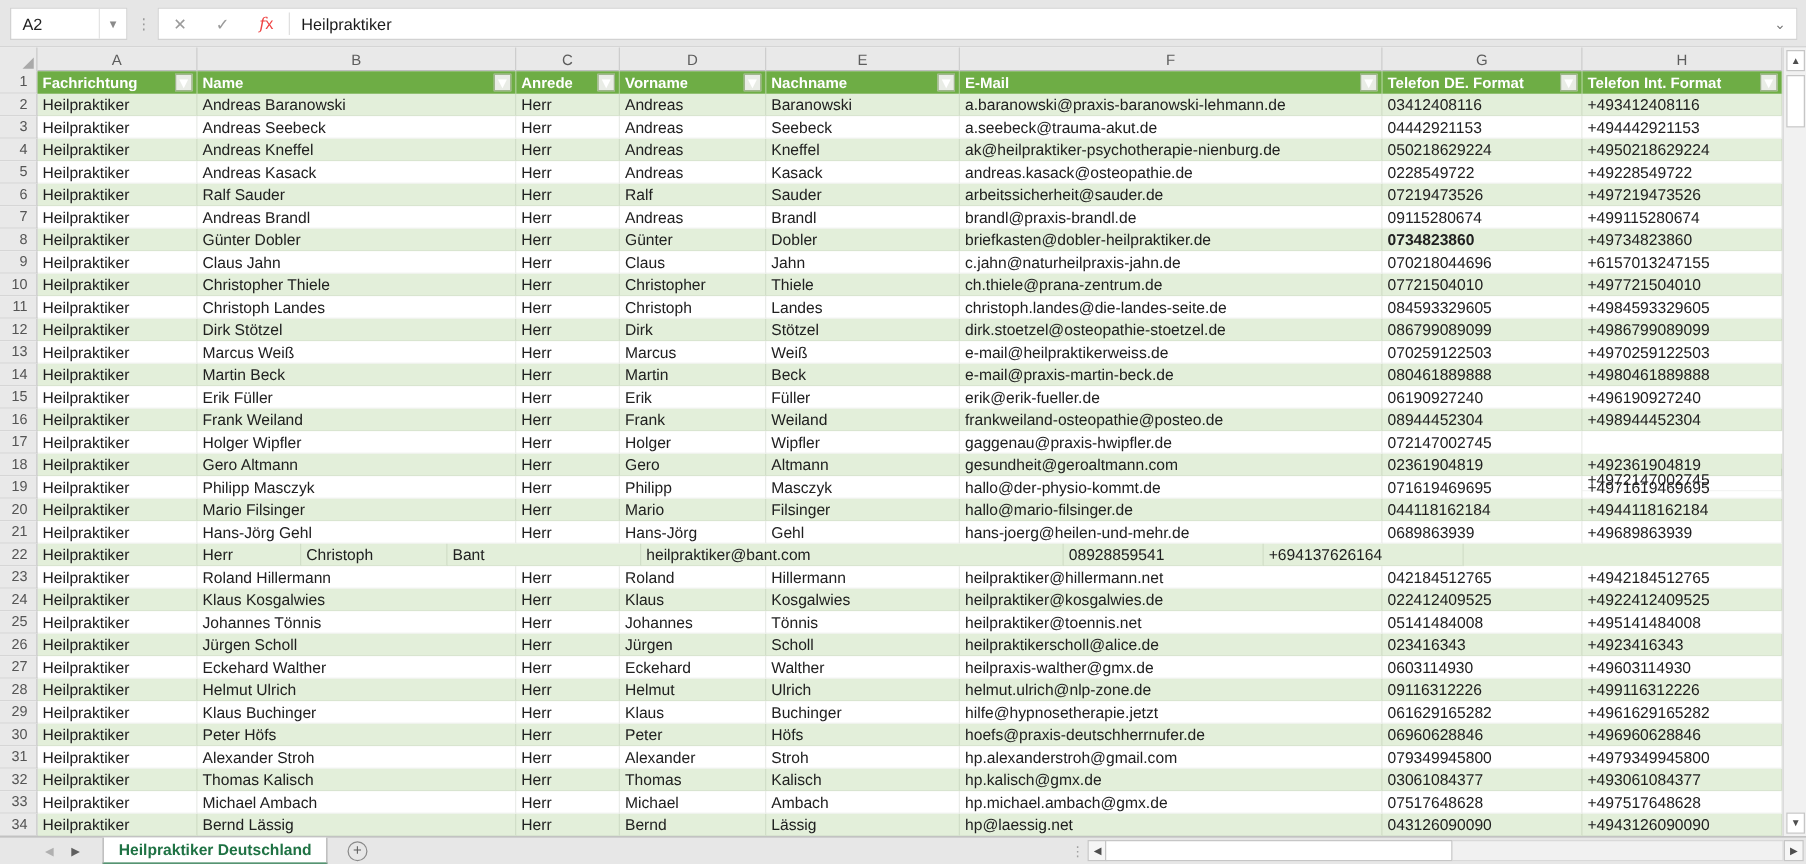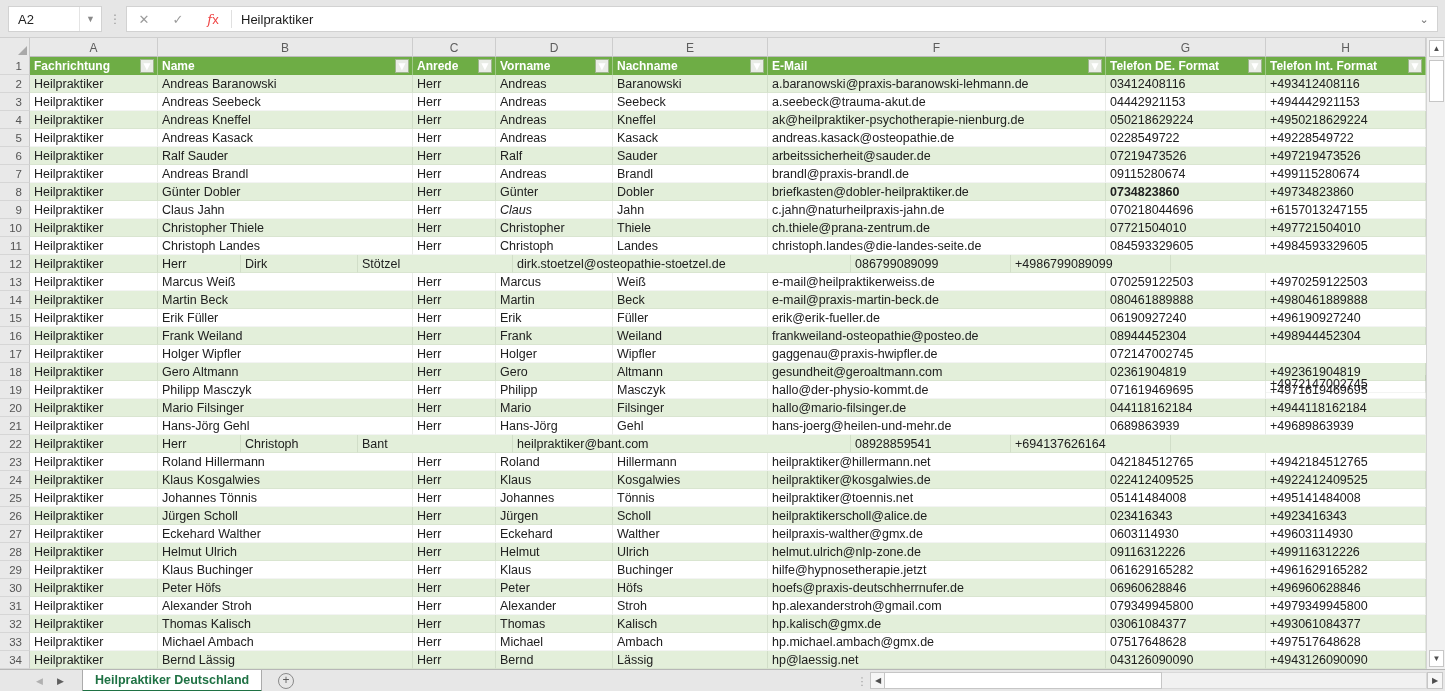--- a/index.html
+++ b/index.html
@@ -248,21 +248,21 @@
           <div class="cell" style="width: 155px;">Dobler</div>
           <div class="cell" style="width: 338px;">briefkasten@dobler-heilpraktiker.de</div>
           <div class="cell" style="width: 160px; font-weight: bold;">0734823860</div>
           <div class="cell" style="width: 160px;">+49734823860</div>
         </div>
         <div class="row">
           <div class="rownum">9</div>
           <div class="cell" style="width: 128px;">Heilpraktiker</div>
           <div class="cell" style="width: 255px;">Claus Jahn</div>
           <div class="cell" style="width: 83px;">Herr</div>
-          <div class="cell" style="width: 117px; font-style: italic;">Claus</div>
+          <div class="cell" style="width: 117px;">Claus</div>
           <div class="cell" style="width: 155px;">Jahn</div>
           <div class="cell" style="width: 338px;">c.jahn@naturheilpraxis-jahn.de</div>
           <div class="cell" style="width: 160px;">070218044696</div>
           <div class="cell" style="width: 160px;">+6157013247155</div>
         </div>
         <div class="row band">
           <div class="rownum">10</div>
           <div class="cell" style="width: 128px;">Heilpraktiker</div>
           <div class="cell" style="width: 255px;">Christopher Thiele</div>
           <div class="cell" style="width: 83px;">Herr</div>
@@ -279,20 +279,21 @@
           <div class="cell" style="width: 83px;">Herr</div>
           <div class="cell" style="width: 117px;">Christoph</div>
           <div class="cell" style="width: 155px;">Landes</div>
           <div class="cell" style="width: 338px;">christoph.landes@die-landes-seite.de</div>
           <div class="cell" style="width: 160px;">084593329605</div>
           <div class="cell" style="width: 160px;">+4984593329605</div>
         </div>
         <div class="row band">
           <div class="rownum">12</div>
           <div class="cell" style="width: 128px;">Heilpraktiker</div>
+          <div class="cell" style="width: 255px;">Dirk Stötzel</div>
           <div class="cell" style="width: 83px;">Herr</div>
           <div class="cell" style="width: 117px;">Dirk</div>
           <div class="cell" style="width: 155px;">Stötzel</div>
           <div class="cell" style="width: 338px;">dirk.stoetzel@osteopathie-stoetzel.de</div>
           <div class="cell" style="width: 160px;">086799089099</div>
           <div class="cell" style="width: 160px;">+4986799089099</div>
         </div>
         <div class="row">
           <div class="rownum">13</div>
           <div class="cell" style="width: 128px;">Heilpraktiker</div>

